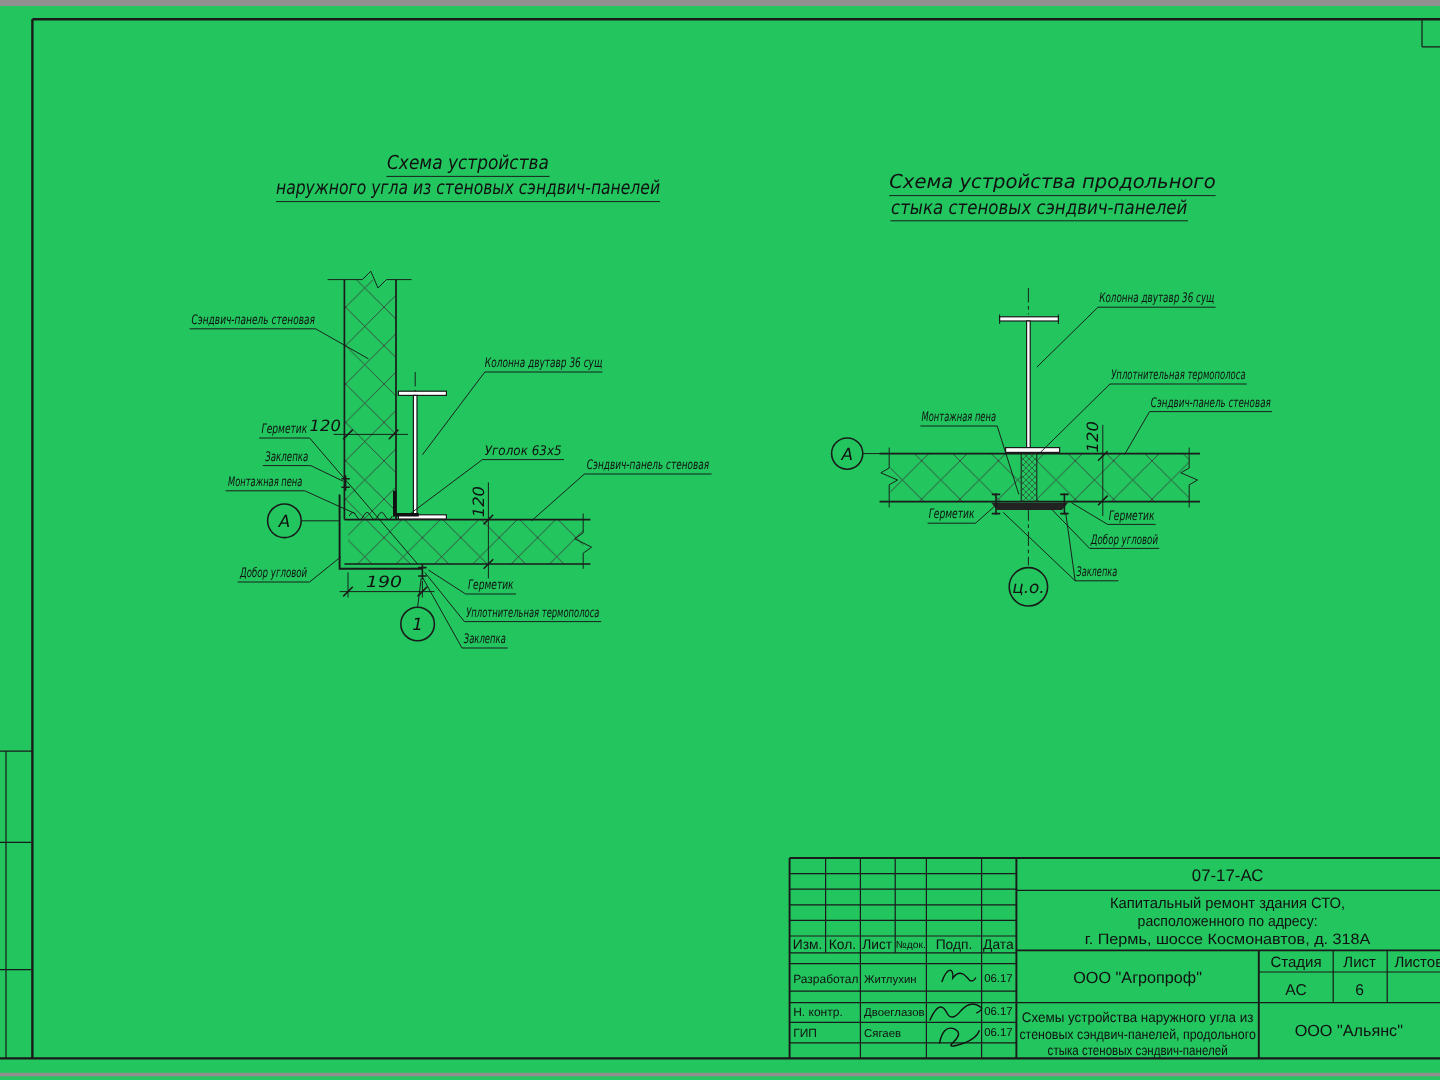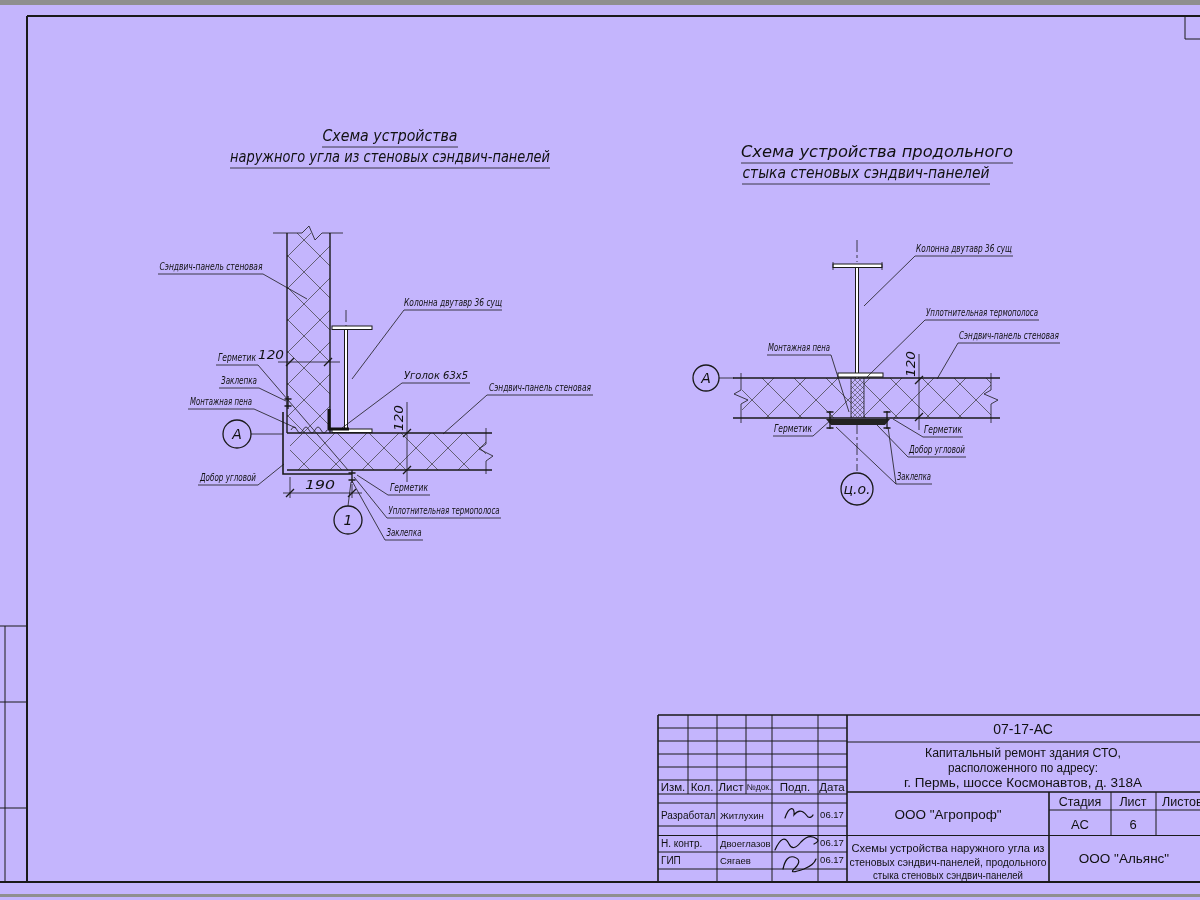--- a/index.html
+++ b/index.html
@@ -1,16 +1,16 @@
 <!DOCTYPE html>
 <html><head>
 <meta charset="utf-8">
 <style>
   html,body{margin:0;padding:0;background:#fff;}
-  .page{position:relative;width:1200px;height:900px;background:#c4b5fd;overflow:hidden;
+  .page{position:relative;width:1200px;height:900px;background:#22c55e;overflow:hidden;
         font-family:"Liberation Sans",sans-serif;}
   svg{position:absolute;left:0;top:0;}
   .tn{stroke:#1a1a1a;stroke-width:0.8;fill:none;}
   .md{stroke:#1a1a1a;stroke-width:1.4;fill:none;}
   .tk{stroke:#1a1a1a;stroke-width:1.3;fill:none;}
   .cl{stroke:#1a1a1a;stroke-width:0.8;fill:none;stroke-dasharray:12 3 3 3;}
   .steel{fill:#ffffff;stroke:#1a1a1a;stroke-width:1;}
   .fr2{stroke:#1a1a1a;stroke-width:2;fill:none;}
   .fr1{stroke:#1a1a1a;stroke-width:1;fill:none;}
   .fr15{stroke:#1a1a1a;stroke-width:1.6;fill:none;}

